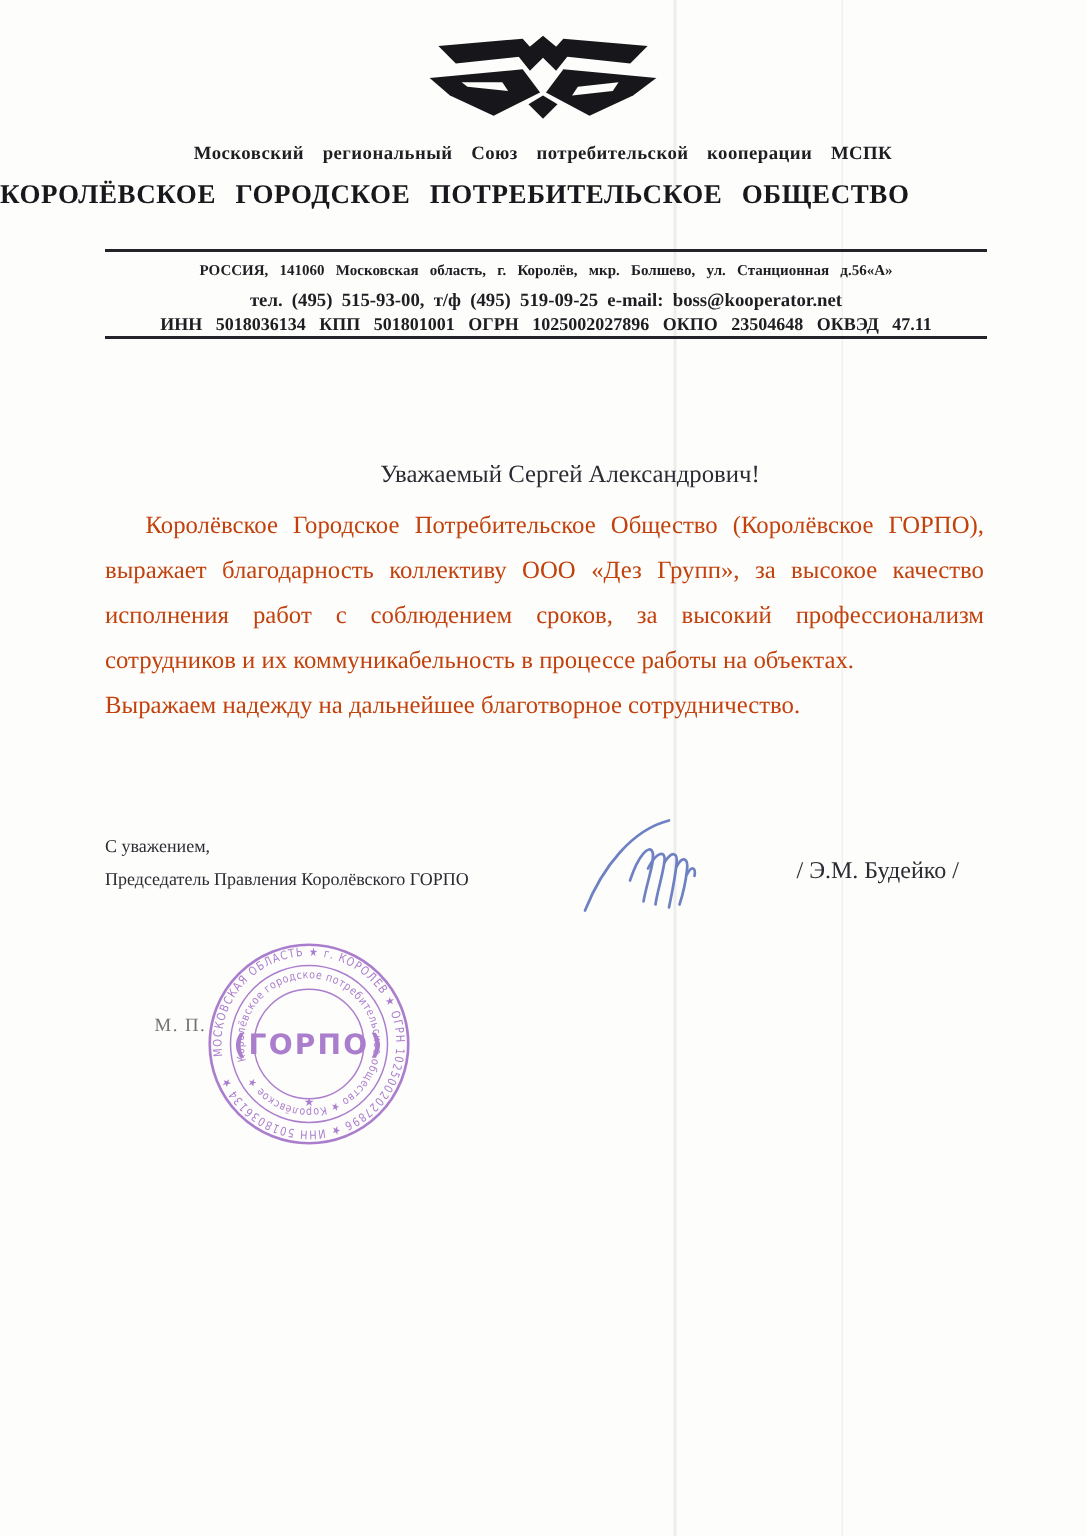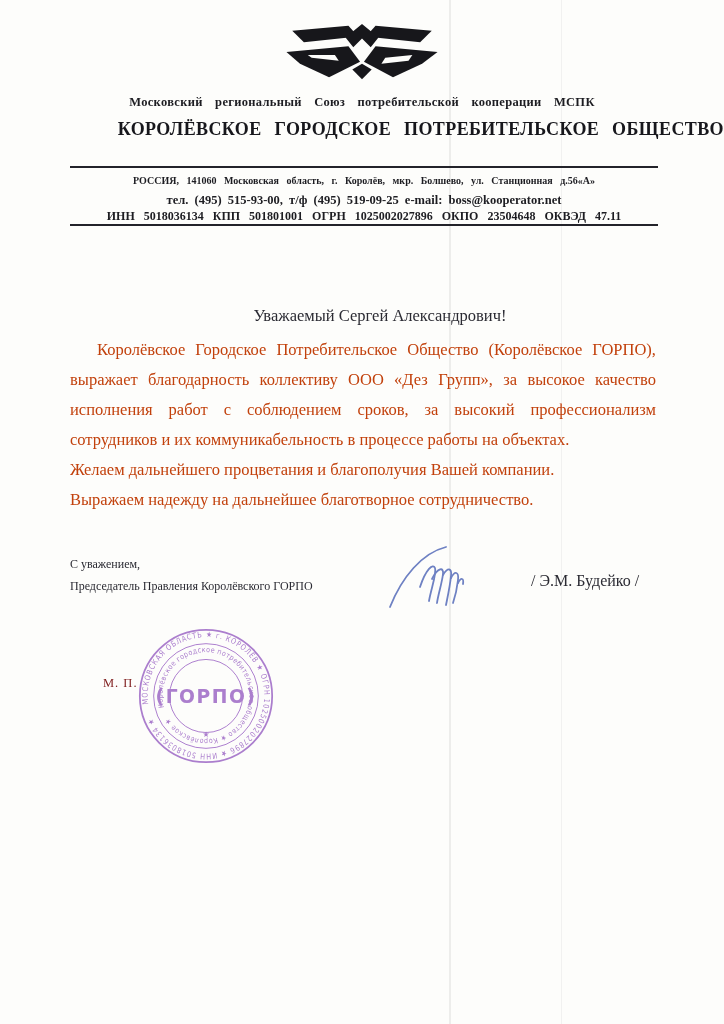--- a/index.html
+++ b/index.html
@@ -18,21 +18,21 @@
 
   .logo{position:absolute;left:283px;top:21px;width:158px;height:62px;}
 
   .union-line{
     position:absolute;left:0;top:95px;width:724px;
     text-align:center;font-weight:bold;font-size:12.5px;
     word-spacing:9px;letter-spacing:0.3px;color:#1d1d22;
   }
   .org-name{
     position:absolute;left:0;top:119px;width:724px;
-    text-align:right;font-weight:bold;font-size:18px;
+    text-align:left;font-weight:bold;font-size:18px;
     word-spacing:8px;letter-spacing:0.4px;color:#17171c;
   }
   .rule{position:absolute;left:70px;width:588px;height:2px;background:#23232a;}
   .rule.r1{top:166px;}
   .rule.r2{top:224px;}
   .addr{
     position:absolute;left:70px;width:588px;text-align:center;
     font-weight:bold;color:#1d1d22;
   }
   .addr.a1{top:175px;font-size:10px;word-spacing:5px;}
@@ -61,21 +61,21 @@
     font-size:12px;line-height:22px;color:#2b2b33;
   }
   .sig-name{
     position:absolute;left:531px;top:572px;
     font-size:16px;color:#2b2b33;white-space:nowrap;
   }
   .signature-svg{position:absolute;left:386px;top:541px;width:100px;height:74px;}
 
   .mp-label{
     position:absolute;left:103px;top:676px;
-    font-size:12.5px;letter-spacing:1px;color:#7f1d1d;
+    font-size:12.5px;letter-spacing:1px;color:#737373;
   }
   .stamp{position:absolute;left:127px;top:617px;width:158px;height:158px;opacity:0.82;}
 </style>
 </head>
 <body>
 
 <div class="page">
 
   <div class="scan-line l1"></div>
   <div class="scan-line l2"></div>
@@ -102,21 +102,20 @@
   <div class="addr a1">РОССИЯ, 141060 Московская область, г. Королёв, мкр. Болшево, ул. Станционная д.56«А»</div>
   <div class="addr a2">тел. (495) 515-93-00, т/ф (495) 519-09-25 e-mail: boss@kooperator.net</div>
   <div class="addr a3">ИНН 5018036134 КПП 501801001 ОГРН 1025002027896 ОКПО 23504648 ОКВЭД 47.11</div>
   <div class="rule r2"></div>
 
 
   <div class="salutation">Уважаемый Сергей Александрович!</div>
 
   <div class="body-text">
     <p class="indent">Королёвское Городское Потребительское Общество (Королёвское ГОРПО), выражает благодарность коллективу ООО «Дез Групп», за высокое качество исполнения работ с соблюдением сроков, за высокий профессионализм сотрудников и их коммуникабельность в процессе работы на объектах.</p>
-    <p>Желаем дальнейшего процветания и благополучия Вашей компании.</p>
     <p>Выражаем надежду на дальнейшее благотворное сотрудничество.</p>
   </div>
 
   <div class="closing">
     <div>С уважением,</div>
     <div>Председатель Правления Королёвского ГОРПО</div>
   </div>
 
   <svg class="signature-svg" viewBox="0 0 100 74" aria-hidden="true">
     <g fill="none" stroke="#5f74bd" stroke-width="1.8" stroke-linecap="round" opacity="0.9">

